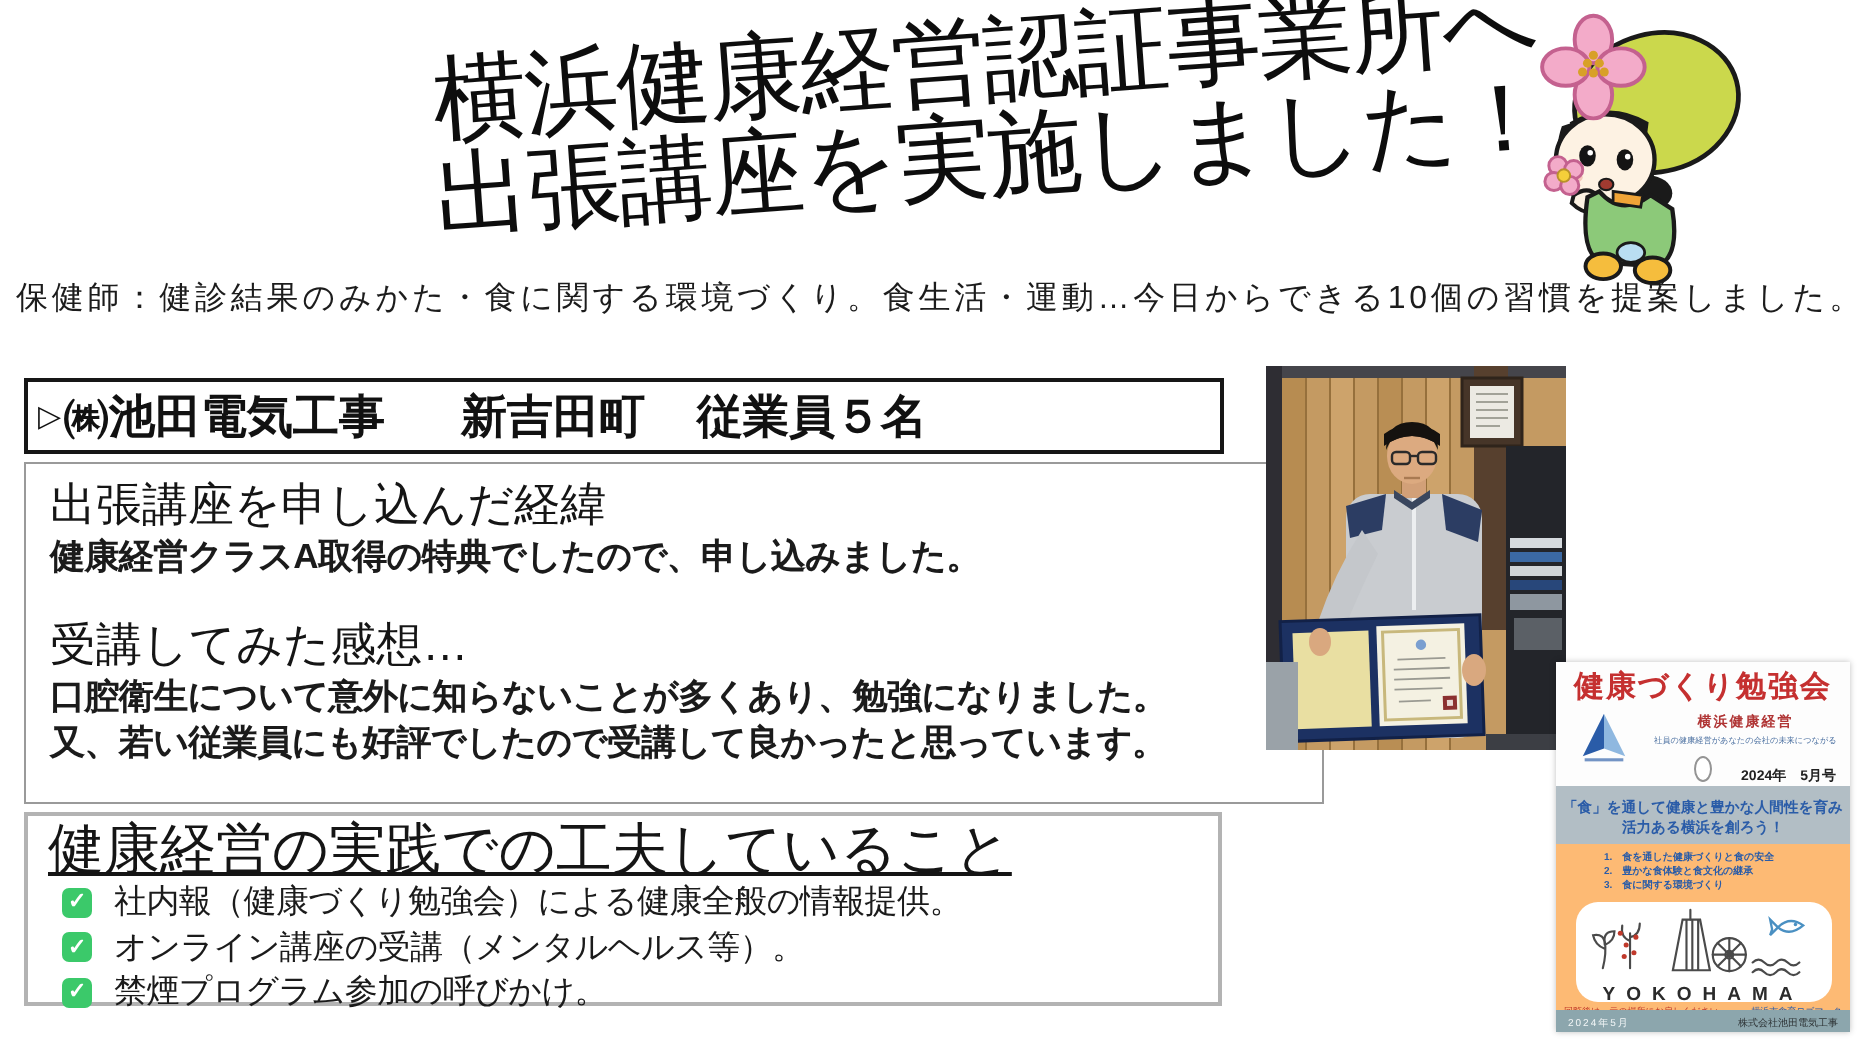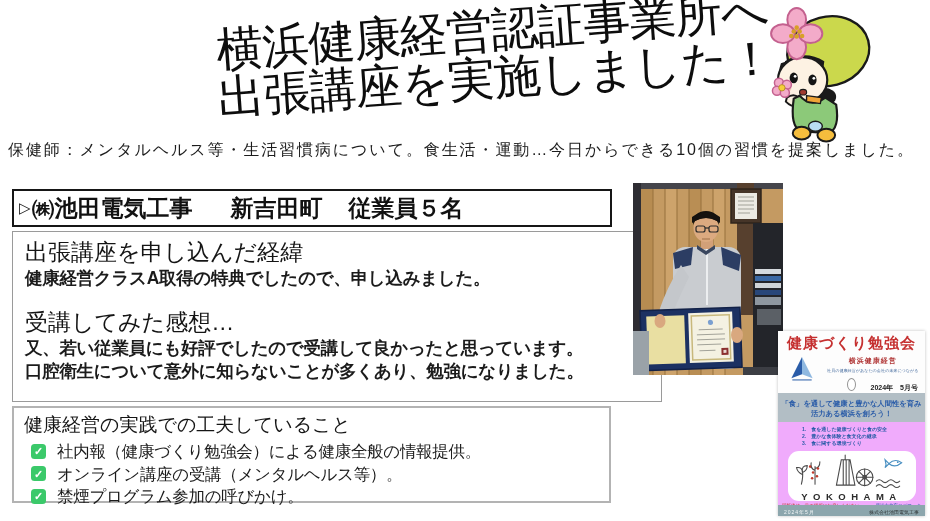--- a/index.html
+++ b/index.html
@@ -36,21 +36,21 @@
     position:absolute;left:12px;top:231px;width:650px;height:171px;
     border:1.5px solid #9a9a9a;background:#fff;padding:5px 12px;
   }
   .sec-head{font-size:23px;font-weight:500;margin:0;line-height:30px;color:#151515;}
   .sec-body{font-size:17.5px;margin:0;line-height:23.5px;color:#1b1b1b;letter-spacing:-0.3px;font-weight:bold;}
   .sec2{margin-top:16px;}
   .box2{
     position:absolute;left:12px;top:406px;width:599px;height:97px;
     border:2px solid #b3b3b3;background:#fff;padding:1px 10px;
   }
-  .box2 .sec-head{font-size:19px;line-height:31px;}
+  .box2 .sec-head{font-size:28px;line-height:31px;text-decoration:underline;}
   .check-list{list-style:none;margin:2px 0 0;padding:0;}
   .check-list li{display:flex;align-items:center;gap:11px;margin:0 0 4.5px 7px;font-size:16.5px;line-height:18px;color:#1b1b1b;letter-spacing:-0.3px;}
   .checkbox{
     flex:0 0 auto;width:15px;height:15px;border-radius:3.5px;background:#3bc96a;
     color:#fff;font-size:11px;font-weight:700;display:flex;align-items:center;justify-content:center;
   }
   
   .photo{position:absolute;left:633px;top:183px;width:150px;height:192px;}
   .mascot{position:absolute;left:766px;top:2px;width:160px;height:141px;}
   
@@ -60,21 +60,21 @@
   }
   .nl-title{color:#c53030;font-weight:700;font-size:15px;letter-spacing:1px;text-align:center;padding-top:3px;white-space:nowrap;}
   .nl-head{display:flex;margin-top:1px;height:29px;}
   .nl-logo{margin-left:9px;flex:0 0 auto;}
   .nl-head-right{flex:1;text-align:center;padding-top:2px;}
   .nl-org{color:#b03535;font-size:7px;font-weight:700;letter-spacing:1px;}
   .nl-org-sub{color:#4a6fa0;font-size:5px;transform:scale(0.82);white-space:nowrap;margin-top:1px;}
   .nl-issue{text-align:right;font-size:7px;font-weight:600;padding-right:7px;color:#222;height:10px;}
   .nl-oval{position:absolute;left:69px;top:47px;width:9px;height:13px;background:#fff;border:1px solid #949494;border-radius:50%;z-index:3;}
   .nl-slogan{background:#b2bec5;padding:6px 1px 3px;text-align:center;color:#2a5ca8;font-weight:700;font-size:7.3px;line-height:10px;white-space:nowrap;}
-  .nl-body{background:#f0abfc;height:96px;position:relative;padding-top:4px;}
+  .nl-body{background:#fdba74;height:96px;position:relative;padding-top:4px;}
   .nl-goals{margin:0 0 0 24px;padding:0;list-style:none;color:#2a5ca8;font-weight:600;font-size:5px;line-height:7px;}
   .nl-blob{background:#fff;width:128px;height:50px;margin:4px auto 0;border-radius:11px;text-align:center;padding-top:2px;}
   .nl-city{font-size:9.5px;font-weight:600;letter-spacing:5.5px;color:#2b2b2b;margin-top:-2px;white-space:nowrap;}
   .nl-notes{display:flex;justify-content:space-between;padding:2px 4px 0;font-size:4.5px;}
   .nl-note-left{color:#c0392b;}
   .nl-note-right{color:#2a5ca8;}
   .nl-footer{position:absolute;left:0;bottom:0;width:100%;height:13px;background:#8ca6ad;display:flex;justify-content:space-between;align-items:center;padding:0 6px;font-size:5px;}
   .nl-footer-left{color:#f2f6f7;letter-spacing:1px;}
   .nl-footer-right{color:#2e3436;}
 </style>
@@ -129,39 +129,39 @@
     </g>
 
     <path d="M27,98 Q23,126 34,131 L62,133 Q74,129 70,104 L59,97 Q44,108 33,95 Z" fill="#8cc979" stroke="#1a1a1a" stroke-width="2.2"></path>
     <path d="M40,95 L55,97 L54,103 L40,101 Z" fill="#f0a437" stroke="#1a1a1a" stroke-width="1.4"></path>
     <ellipse cx="49" cy="126" rx="7" ry="5" fill="#b9def2" stroke="#1a1a1a" stroke-width="1.4"></ellipse>
     <ellipse cx="35" cy="133" rx="9" ry="6.5" fill="#f5bd3d" stroke="#1a1a1a" stroke-width="2"></ellipse>
     <ellipse cx="60" cy="135" rx="9" ry="6.5" fill="#f5bd3d" stroke="#1a1a1a" stroke-width="2"></ellipse>
   </svg>
 
   <div class="intro">
-    <div class="intro-line1">保健師：メンタルヘルス等・生活習慣病について。食生活・運動…今日からできる10個の習慣を提案しました。</div>
+    <div class="intro-line1">保健師：健診結果のみかた・食に関する環境づくり。食生活・運動…今日からできる10個の習慣を提案しました。</div>
   </div>
 
   <div class="company-box">
     <span class="marker">▷</span>
     <span>㈱池田電気工事</span>
     <span class="loc">新吉田町</span>
     <span class="emp">従業員５名</span>
   </div>
 
   <div class="box1">
     <div>
       <h2 class="sec-head">出張講座を申し込んだ経緯</h2>
       <p class="sec-body">健康経営クラスA取得の特典でしたので、申し込みました。</p>
     </div>
     <div class="sec2">
       <h2 class="sec-head">受講してみた感想…</h2>
+      <p class="sec-body">口腔衛生について意外に知らないことが多くあり、勉強になりました。</p>
       <p class="sec-body">又、若い従業員にも好評でしたので受講して良かったと思っています。</p>
-      <p class="sec-body">口腔衛生について意外に知らないことが多くあり、勉強になりました。</p>
     </div>
   </div>
 
   <div class="box2">
     <h2 class="sec-head">健康経営の実践での工夫していること</h2>
     <ul class="check-list">
       <li>
         <span class="checkbox">✓</span>
         <span>社内報（健康づくり勉強会）による健康全般の情報提供。</span>
       </li>

